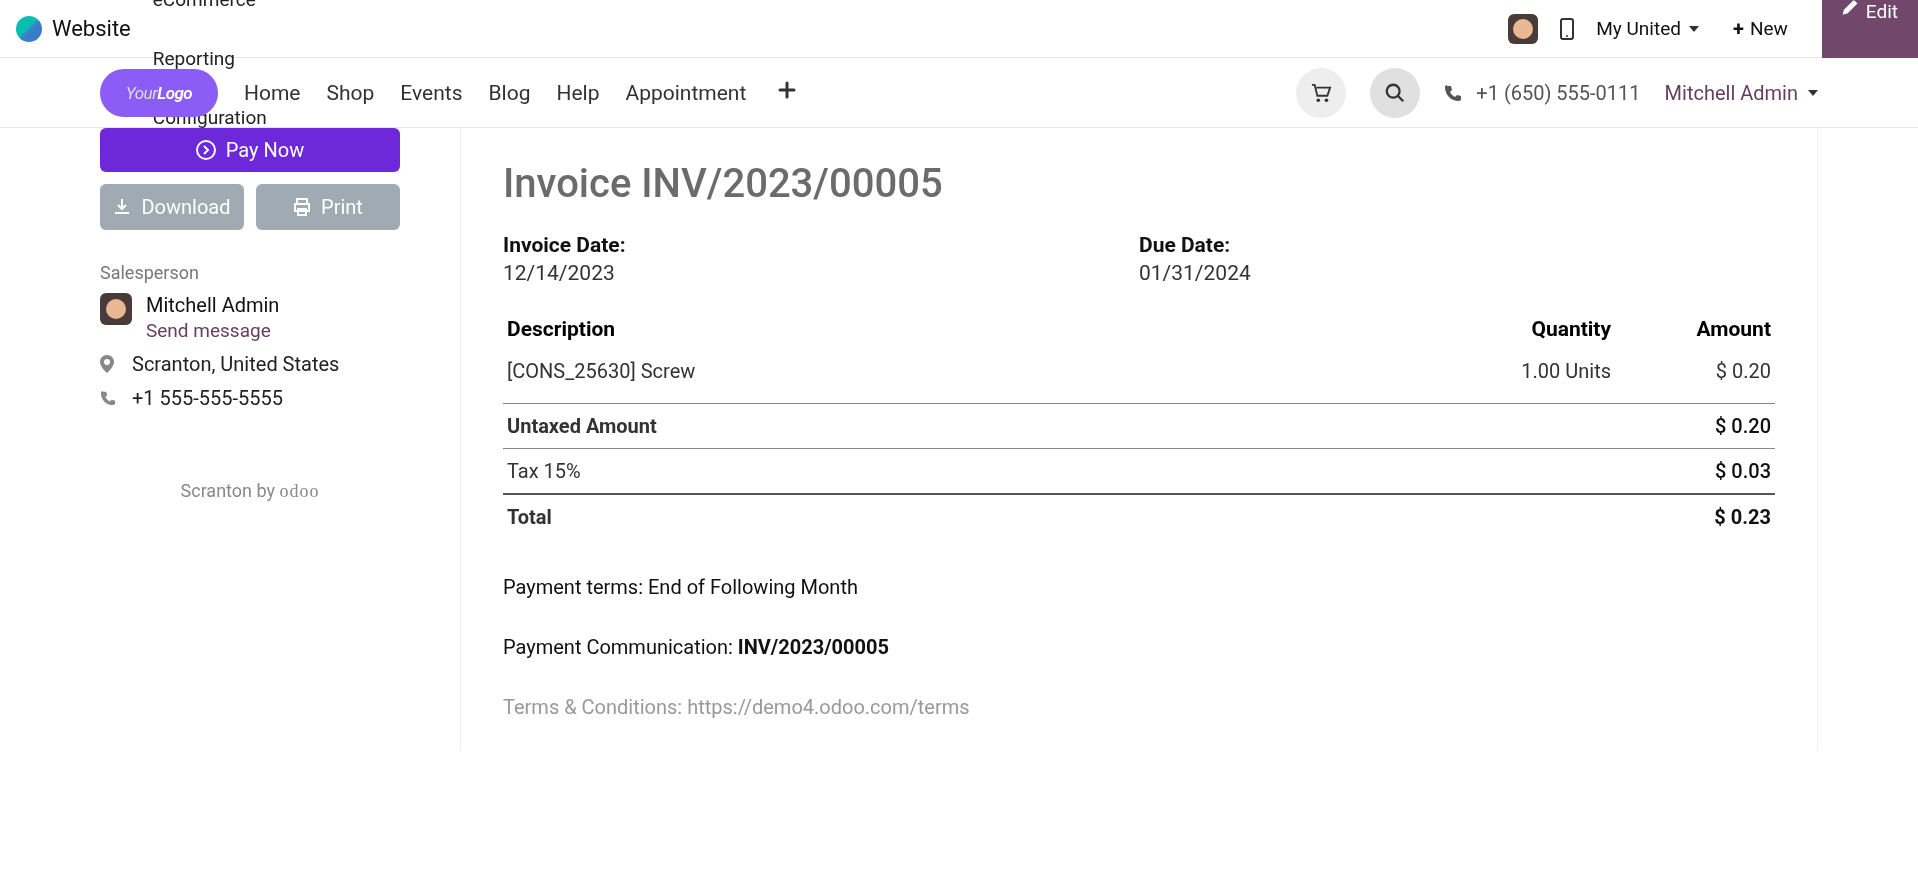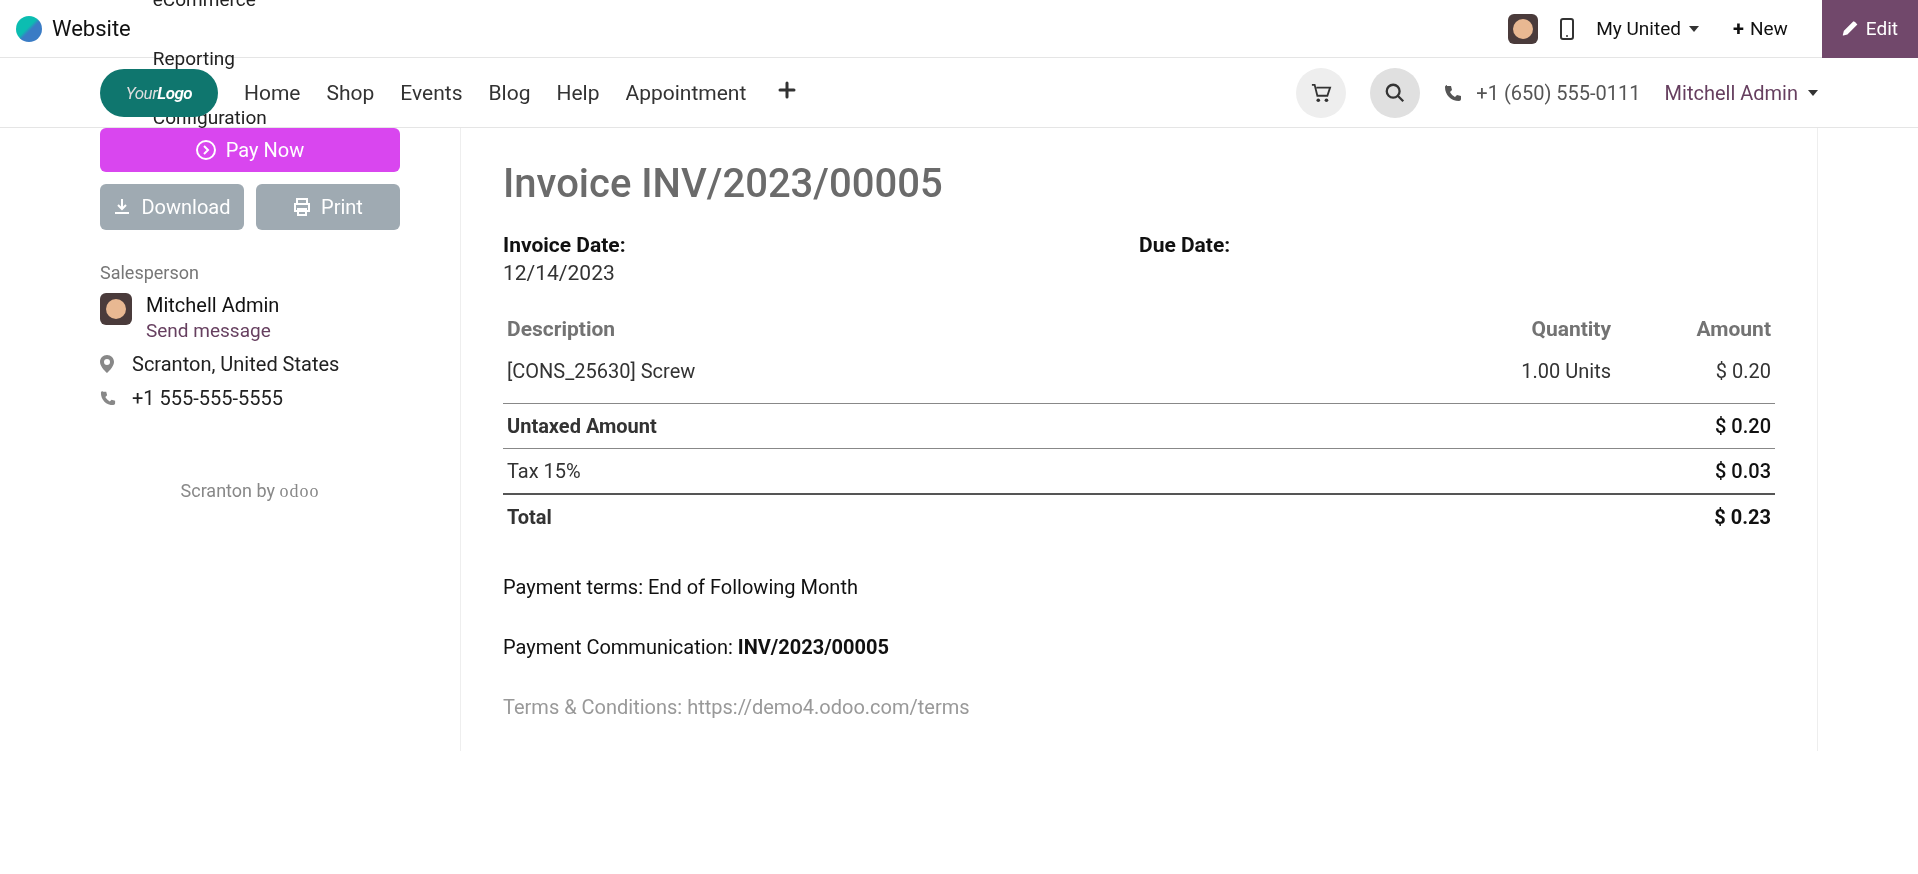--- a/index.html
+++ b/index.html
@@ -13,42 +13,42 @@
 .admin-menu { display:flex; gap:36px;flex-direction:column; }
 .admin-menu-item { font-size:19px; color:#222; cursor:pointer; }
 .admin-right { margin-left:auto; display:flex; align-items:center; gap:22px; padding-right:0; }
 .avatar-square { width:30px; height:30px; border-radius:6px; background:#4a3b3b; display:flex; align-items:center; justify-content:center; }
 .avatar-face { width:20px; height:20px; background:#e8b892; border-radius:50%; position:relative; }
 .mobile-icon { font-size:20px; }
 .website-dropdown { display:flex; align-items:center; gap:8px; font-size:19px; cursor:pointer; }
 .caret-down { display:inline-block; width:0; height:0; border-left:5px solid transparent; border-right:5px solid transparent; border-top:6px solid #333; }
 .new-btn { display:flex; align-items:center; gap:6px; font-size:19px; cursor:pointer; padding:0 12px; }
 .plus-icon { font-size:20px; font-weight:bold; }
-.edit-btn { background:#71486b; color:#fff; height:58px; padding:0 20px; display:flex; align-items:center; gap:8px; font-size:19px; cursor:pointer; }
+.edit-btn { background:#71486b; color:#fff; height:58px; padding:0 20px; display:flex; align-items:flex-start; gap:8px; font-size:19px; cursor:pointer; }
 .pencil-icon { width:16px; height:16px; }
 
 
 .site-header { display:flex; align-items:center; height:70px; border-bottom:1px solid #e5e5e5; padding:0 100px; gap:26px; }
-.your-logo { width:118px; height:48px; background:#0f766e; border-radius:24px; display:flex; align-items:center; justify-content:center; color:#fff; font-weight:600; font-size:17px; font-style:italic; letter-spacing:-0.5px; }
+.your-logo { width:118px; height:48px; background:#8b5cf6; border-radius:24px; display:flex; align-items:center; justify-content:center; color:#fff; font-weight:600; font-size:17px; font-style:italic; letter-spacing:-0.5px; }
 .your-logo span.light { color:#ddd; font-weight:400; }
 .site-nav { display:flex; gap:26px; }
 .site-nav-item { font-size:21px; color:#333; cursor:pointer; }
 .nav-add-page { font-size:22px; color:#333; cursor:pointer; padding:0 6px; }
 .site-header-right { margin-left:auto; display:flex; align-items:center; gap:24px; }
 .circle-icon-btn { width:50px; height:50px; border-radius:50%; background:#eee; display:flex; align-items:center; justify-content:center; cursor:pointer; font-size:20px; color:#333; }
 .circle-icon-btn.active { background:#e0e0e0; }
 .phone-group { display:flex; align-items:center; gap:14px; color:#555; font-size:20px; }
 .user-dropdown { display:flex; align-items:center; gap:10px; font-size:20px; color:#663f5f; cursor:pointer; }
 .contact-btn { background:#5e3957; color:#fff; padding:14px 26px; border-radius:6px; font-size:21px; cursor:pointer; }
 
 
 .main { display:flex; padding:0 100px 40px; gap:60px; }
 .sidebar { width:300px; flex-shrink:0; padding-top:0; }
 .btn { display:flex; align-items:center; justify-content:center; gap:10px; border-radius:6px; font-size:20px; cursor:pointer; color:#fff; height:44px; }
-.btn-primary { background:#d946ef; width:100%; }
+.btn-primary { background:#6d28d9; width:100%; }
 .btn-row { display:flex; gap:12px; margin-top:12px; }
 .btn-secondary { background:#9faab2; flex:1; height:46px; }
 .sidebar-section { margin-top:32px; }
 .sidebar-label { color:#777; font-size:18px; margin-bottom:10px; }
 .salesperson { display:flex; gap:14px; align-items:flex-start; }
 .salesperson-avatar { width:32px; height:32px; border-radius:6px; background:#4a3b3b; flex-shrink:0; display:flex; align-items:center; justify-content:center; }
 .salesperson-name { font-size:20px; color:#111; }
 .send-message { font-size:19px; color:#663f5f; cursor:pointer; margin-top:2px; }
 .contact-line { display:flex; align-items:center; gap:14px; margin-top:10px; font-size:20px; color:#222; }
 .contact-line .ic { color:#888; width:18px; text-align:center; }
@@ -56,21 +56,21 @@
 .powered .odoo { font-family: serif; letter-spacing:1px; }
 
 .content { flex:1; background:#fff; padding:32px 42px; border-left:1px solid #eee; border-right:1px solid #eee; }
 .invoice-title { font-size:40px; color:#6b6b6b; font-weight:500; margin-bottom:26px; }
 .meta-row { display:flex; margin-bottom:22px; }
 .meta-col { flex:1; }
 .meta-label { font-size:21px; font-weight:700; color:#111; margin-bottom:4px; }
 .meta-value { font-size:21px; color:#333; }
 
 table.items { width:100%; border-collapse:collapse; margin-top:8px; }
-table.items th { text-align:left; font-size:21px; font-weight:700; color:#737373; padding:10px 4px; }
+table.items th { text-align:left; font-size:21px; font-weight:700; color:#000000; padding:10px 4px; }
 table.items th.qty, table.items td.qty { text-align:right; width:180px; }
 table.items th.amt, table.items td.amt { text-align:right; width:160px; }
 table.items td { font-size:20px; color:#333; padding:8px 4px 20px; }
 
 table.totals { width:100%; border-collapse:collapse; margin-top:0; }
 table.totals tr { border-top:1px solid #888; }
 table.totals tr:last-child { border-top:2px solid #555; }
 table.totals td { font-size:20px; padding:10px 4px; }
 table.totals td.label { font-weight:700; color:#333; }
 table.totals td.label.light { font-weight:400; }
@@ -232,20 +232,21 @@
   <div class="content">
     <h1 class="invoice-title">Invoice INV/2023/00005</h1>
 
     <div class="meta-row">
       <div class="meta-col">
         <div class="meta-label">Invoice Date:</div>
         <div class="meta-value">12/14/2023</div>
       </div>
       <div class="meta-col">
         <div class="meta-label">Due Date:</div>
+        <div class="meta-value">01/31/2024</div>
       </div>
     </div>
 
     <table class="items">
       <thead>
         <tr>
           <th>Description</th>
           <th class="qty">Quantity</th>
           <th class="amt">Amount</th>
         </tr>

